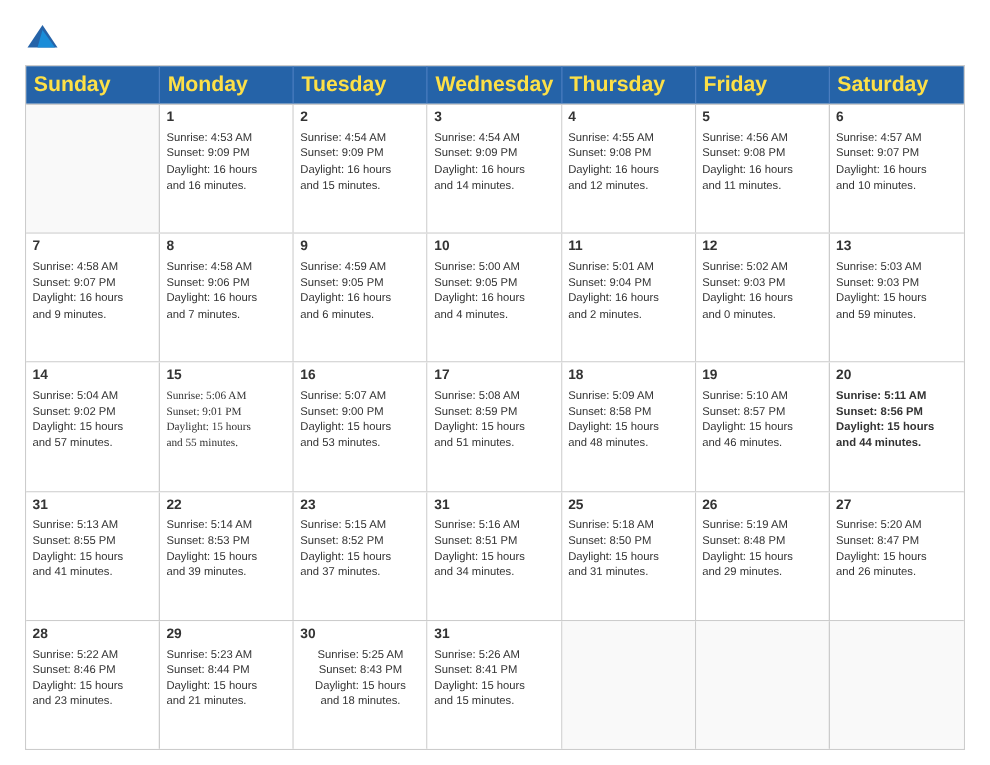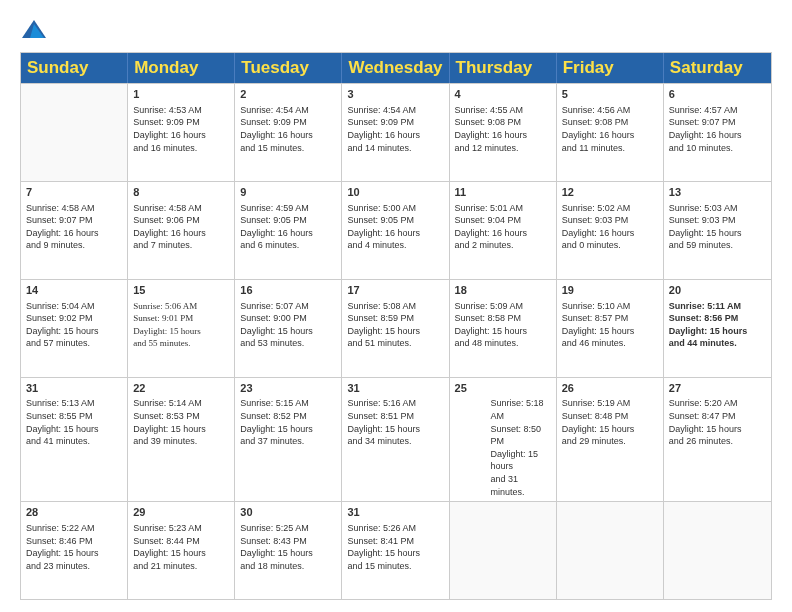--- a/index.html
+++ b/index.html
@@ -317,21 +317,21 @@
           </div>
           <div class="cal-cell">
             <span class="day-num">31</span>
             <div class="cell-text" style="white-space: pre-line;">Sunrise: 5:16 AM
 Sunset: 8:51 PM
 Daylight: 15 hours
 and 34 minutes.</div>
           </div>
           <div class="cal-cell">
             <span class="day-num">25</span>
-            <div class="cell-text" style="white-space: pre-line; margin-left: 36px;">Sunrise: 5:18 AM
+            <div class="cell-text" style="white-space: pre-line;">Sunrise: 5:18 AM
 Sunset: 8:50 PM
 Daylight: 15 hours
 and 31 minutes.</div>
           </div>
           <div class="cal-cell">
             <span class="day-num">26</span>
             <div class="cell-text" style="white-space: pre-line;">Sunrise: 5:19 AM
 Sunset: 8:48 PM
 Daylight: 15 hours
 and 29 minutes.</div>
@@ -354,21 +354,21 @@
           </div>
           <div class="cal-cell">
             <span class="day-num">29</span>
             <div class="cell-text" style="white-space: pre-line;">Sunrise: 5:23 AM
 Sunset: 8:44 PM
 Daylight: 15 hours
 and 21 minutes.</div>
           </div>
           <div class="cal-cell">
             <span class="day-num">30</span>
-            <div class="cell-text" style="white-space: pre-line;">Sunrise: 5:25 AM
+            <div class="cell-text" style="white-space: pre-line; text-align: center;">Sunrise: 5:25 AM
 Sunset: 8:43 PM
 Daylight: 15 hours
 and 18 minutes.</div>
           </div>
           <div class="cal-cell">
             <span class="day-num">31</span>
             <div class="cell-text" style="white-space: pre-line;">Sunrise: 5:26 AM
 Sunset: 8:41 PM
 Daylight: 15 hours
 and 15 minutes.</div>

